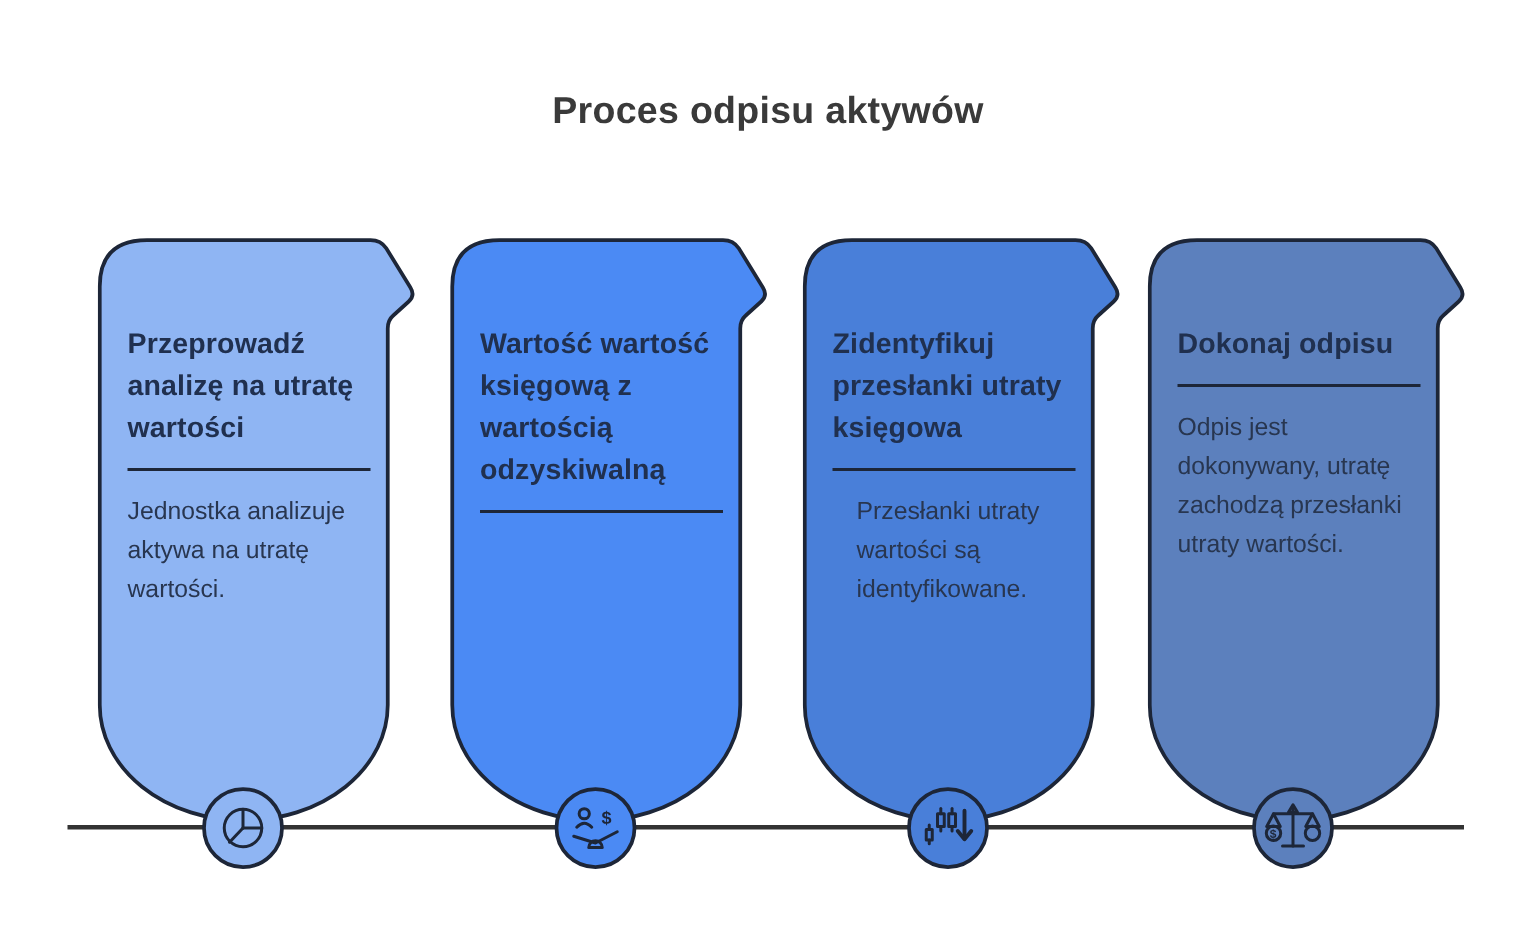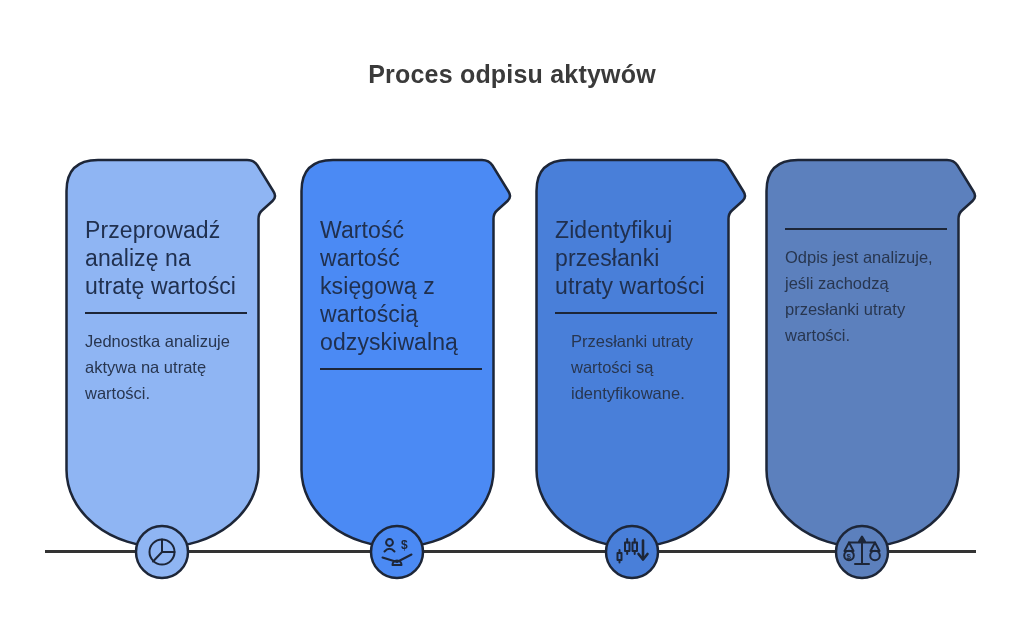--- a/index.html
+++ b/index.html
@@ -13,21 +13,21 @@
   body{width:1024px;height:619px;font-family:"Liberation Sans",sans-serif;overflow:hidden;}
   .stage{position:relative;width:1024px;height:619px;background:#ffffff;}
   .title{position:absolute;top:60px;left:0;width:1024px;text-align:center;
          font-size:25px;font-weight:700;color:var(--titletext);letter-spacing:.2px;}
   .timeline{position:absolute;left:45px;top:550px;width:931px;height:2.5px;
             background:var(--line);z-index:1;}
   .card{position:absolute;top:158px;width:215px;height:400px;z-index:2;}
   .card .shape{position:absolute;left:0;top:0;}
   .shape path{stroke:var(--border);stroke-width:2.5;}
   .content{position:absolute;left:20px;top:58px;width:157px;}
-  .content h2{margin:0;font-size:23px;line-height:28px;font-weight:400;
+  .content h2{margin:0;font-size:19px;line-height:28px;font-weight:700;
               color:var(--heading);letter-spacing:.1px;}
   .divider{width:162px;height:0;border-top:2.5px solid var(--border);margin-top:12px;}
   .content p{margin:14px 0 0 0;font-size:16.5px;line-height:26px;color:var(--bodytext);}
   .content p.indent{margin-left:16px;}
   .badge{position:absolute;left:66px;top:363px;}
   .badge circle.ring{stroke:var(--border);stroke-width:2.5;}
   .icon{stroke:var(--border);stroke-width:2;fill:none;stroke-linecap:round;stroke-linejoin:round;}
   .icon text{fill:var(--border);stroke:none;font-family:"Liberation Sans",sans-serif;font-weight:700;}
 </style>
 </head>
@@ -77,21 +77,21 @@
         <path d="M 26.5 44 a 4.5 4.5 0 0 1 9 0 Z"></path>
       </g>
     </svg>
   </div>
 
   <div class="card" style="left:535px">
     <svg class="shape" width="215" height="400" viewBox="0 0 215 400">
       <path d="M 33 2 H 182 Q 189 2 192.5 7.5 L 208.5 33.5 Q 212 39 207.5 43 L 197 52.5 Q 193.5 55.5 193.5 61 V 312 A 96 77 0 0 1 1.5 312 V 33 Q 1.5 2 33 2 Z" fill="#497fd9"></path>
     </svg>
     <div class="content">
-      <h2>Zidentyfikuj przesłanki utraty wartości</h2>
+      <h2>Zidentyfikuj przesłanki utraty księgowa</h2>
       <div class="divider"></div>
       <p class="indent">Przesłanki utraty wartości są identyfikowane.</p>
     </div>
     <svg class="badge" width="62" height="62" viewBox="0 0 62 62">
       <circle class="ring" cx="31" cy="31" r="26" fill="#497fd9"></circle>
       <g class="icon">
         <rect x="16.5" y="32" width="4" height="7"></rect>
         <line x1="18.5" y1="29" x2="18.5" y2="32"></line>
         <line x1="18.5" y1="39" x2="18.5" y2="41.5"></line>
         <rect x="24" y="21.5" width="4.5" height="8.5"></rect>
@@ -106,22 +106,23 @@
         </g>
       </g>
     </svg>
   </div>
 
   <div class="card" style="left:765px">
     <svg class="shape" width="215" height="400" viewBox="0 0 215 400">
       <path d="M 33 2 H 182 Q 189 2 192.5 7.5 L 208.5 33.5 Q 212 39 207.5 43 L 197 52.5 Q 193.5 55.5 193.5 61 V 312 A 96 77 0 0 1 1.5 312 V 33 Q 1.5 2 33 2 Z" fill="#5c80bd"></path>
     </svg>
     <div class="content">
+      <h2>Dokonaj odpisu</h2>
       <div class="divider"></div>
-      <p>Odpis jest analizuje, jeśli zachodzą przesłanki utraty wartości.</p>
+      <p>Odpis jest dokonywany, utratę zachodzą przesłanki utraty wartości.</p>
     </div>
     <svg class="badge" width="62" height="62" viewBox="0 0 62 62">
       <circle class="ring" cx="31" cy="31" r="26" fill="#5c80bd"></circle>
       <g class="icon">
         <line x1="31" y1="17" x2="31" y2="43"></line>
         <polygon points="31,15.5 34,20.5 28,20.5"></polygon>
         <line x1="18" y1="21.5" x2="44" y2="21.5"></line>
         <polygon points="18,21.5 13.5,30 22.5,30"></polygon>
         <circle cx="18" cy="34.5" r="4.8"></circle>
         <text x="15.5" y="37.5" font-size="8" stroke="none">$</text>

